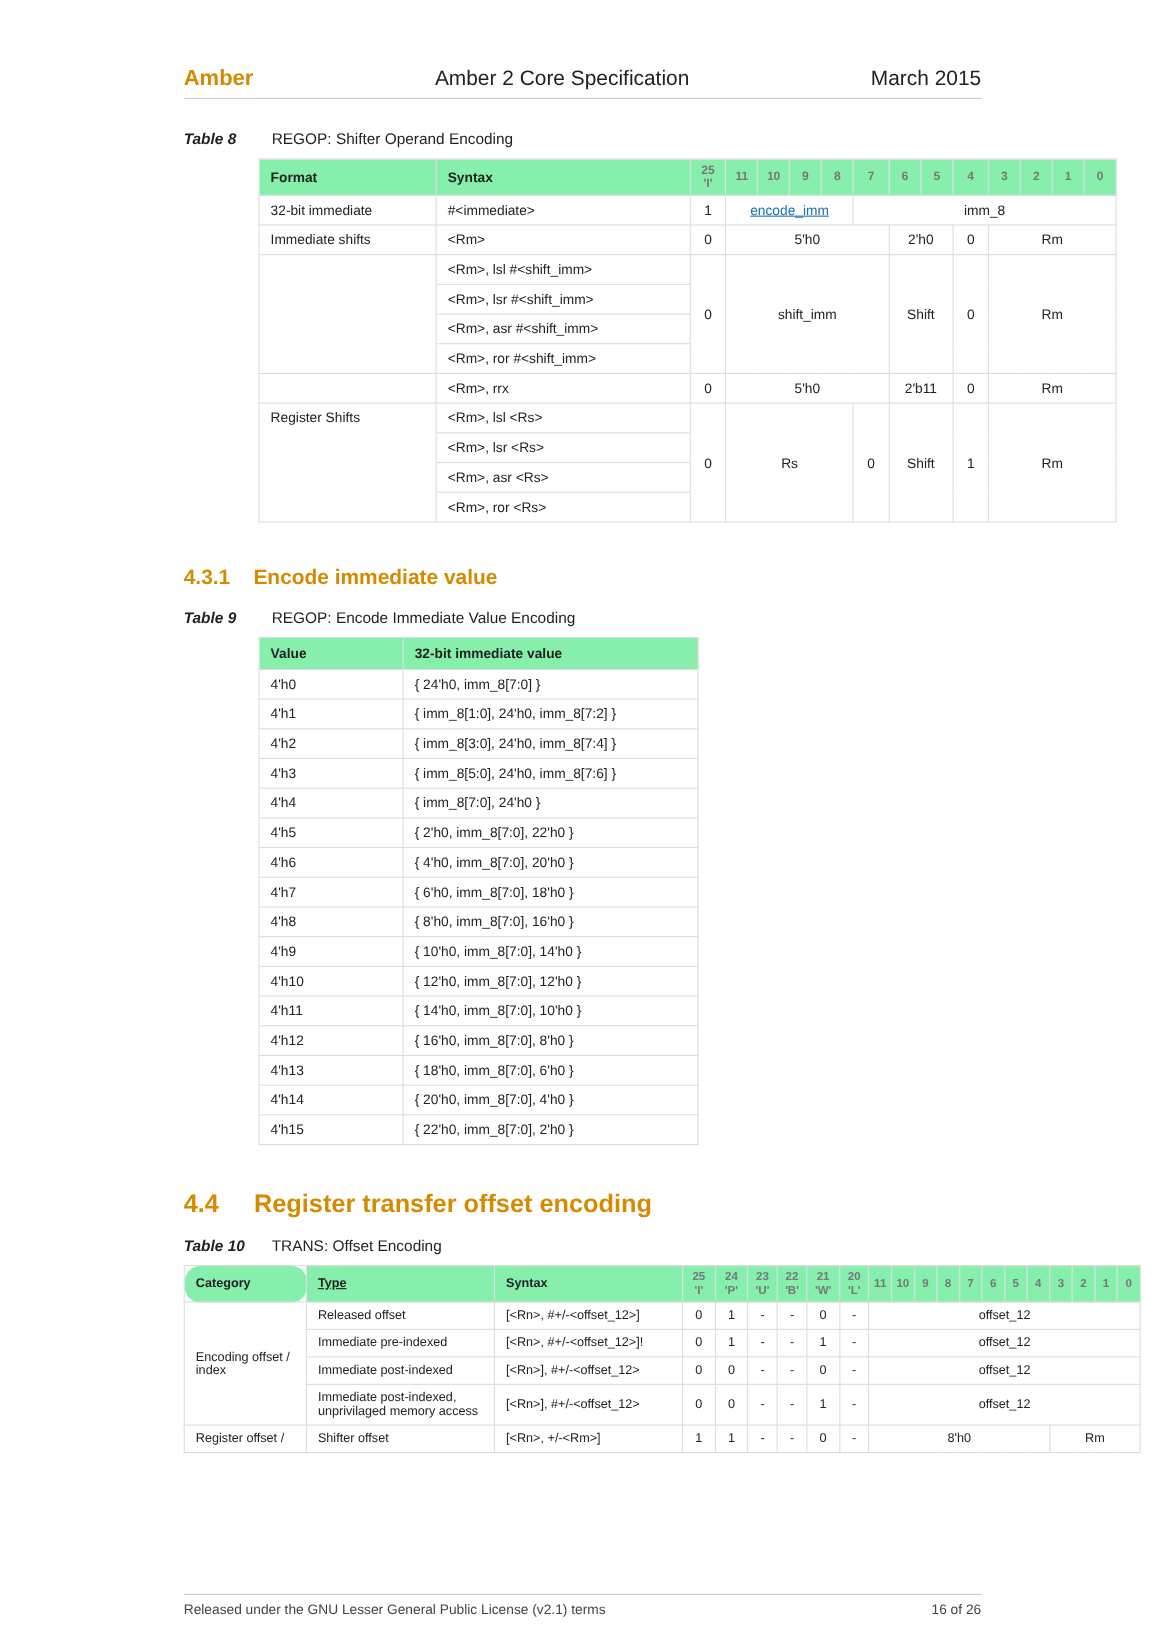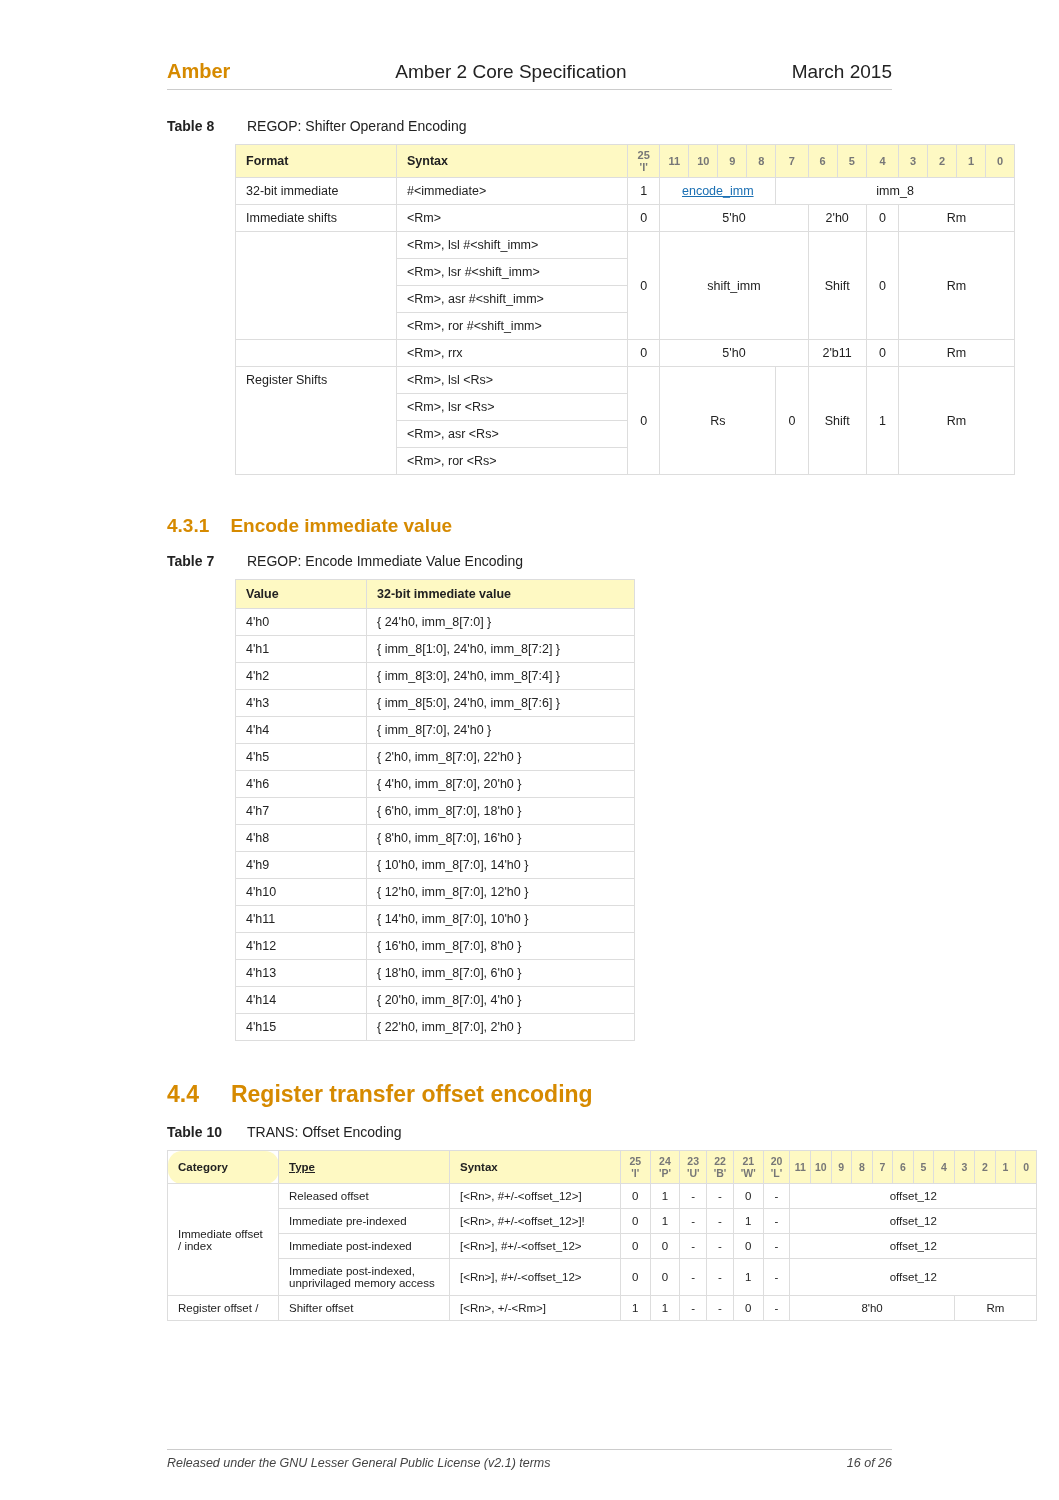--- a/index.html
+++ b/index.html
@@ -38,20 +38,21 @@
     color: #222;
   }
   .table-label-row {
     display: flex;
     align-items: baseline;
     gap: 20px;
     margin: 0 0 10px 0;
   }
   .table-label {
     font-weight: bold;
+    font-style: italic;
     font-size: 14px;
     width: 60px;
     white-space: nowrap;
   }
   .table-caption {
     font-size: 14px;
     color: #222;
   }
   .section-heading {
     color: #d68a00;
@@ -64,21 +65,21 @@
     font-weight: bold;
     font-size: 23px;
     margin: 40px 0 16px 0;
   }
   table.data {
     border-collapse: collapse;
     font-size: 12.5px;
     color: #222;
   }
   table.data th {
-    background: #fef9c3;
+    background: #86efac;
     text-align: left;
     font-weight: bold;
     padding: 7px 10px;
     border: 1px solid #ddd;
   }
   table.data td {
     padding: 6px 10px;
     border: 1px solid #ddd;
     vertical-align: middle;
   }
@@ -117,21 +118,20 @@
   #table10 th.col-type { width: 150px; text-decoration: underline; }
   #table10 th.col-syn { width: 150px; }
 
   .footer {
     position: absolute;
     bottom: 30px;
     left: 90px;
     right: 90px;
     display: flex;
     justify-content: space-between;
-    font-style: italic;
     font-size: 12.5px;
     color: #444;
     border-top: 1px solid #ccc;
     padding-top: 6px;
   }
 </style>
 </head>
 <body>
 
 <div class="page">
@@ -244,21 +244,21 @@
     </tbody>
   </table>
 
   <div class="section-heading">
     <span>4.3.1</span>
     &nbsp;&nbsp;
     <span>Encode immediate value</span>
   </div>
 
   <div class="table-label-row">
-    <span class="table-label">Table 7</span>
+    <span class="table-label">Table 9</span>
     <span class="table-caption">REGOP: Encode Immediate Value Encoding</span>
   </div>
 
   <table id="table9" class="data">
     <thead>
       <tr>
         <th>Value</th>
         <th>32-bit immediate value</th>
       </tr>
     </thead>
@@ -363,21 +363,21 @@
         <th class="bit">4</th>
         <th class="bit">3</th>
         <th class="bit">2</th>
         <th class="bit">1</th>
         <th class="bit">0</th>
       </tr>
     </thead>
     <tbody>
 
       <tr>
-        <td rowspan="4">Immediate offset / index</td>
+        <td rowspan="4">Encoding offset / index</td>
         <td>Released offset</td>
         <td>[&lt;Rn&gt;, #+/-&lt;offset_12&gt;]</td>
         <td class="c">0</td>
         <td class="c">1</td>
         <td class="c">-</td>
         <td class="c">-</td>
         <td class="c">0</td>
         <td class="c">-</td>
         <td class="c" colspan="12">offset_12</td>
       </tr>

